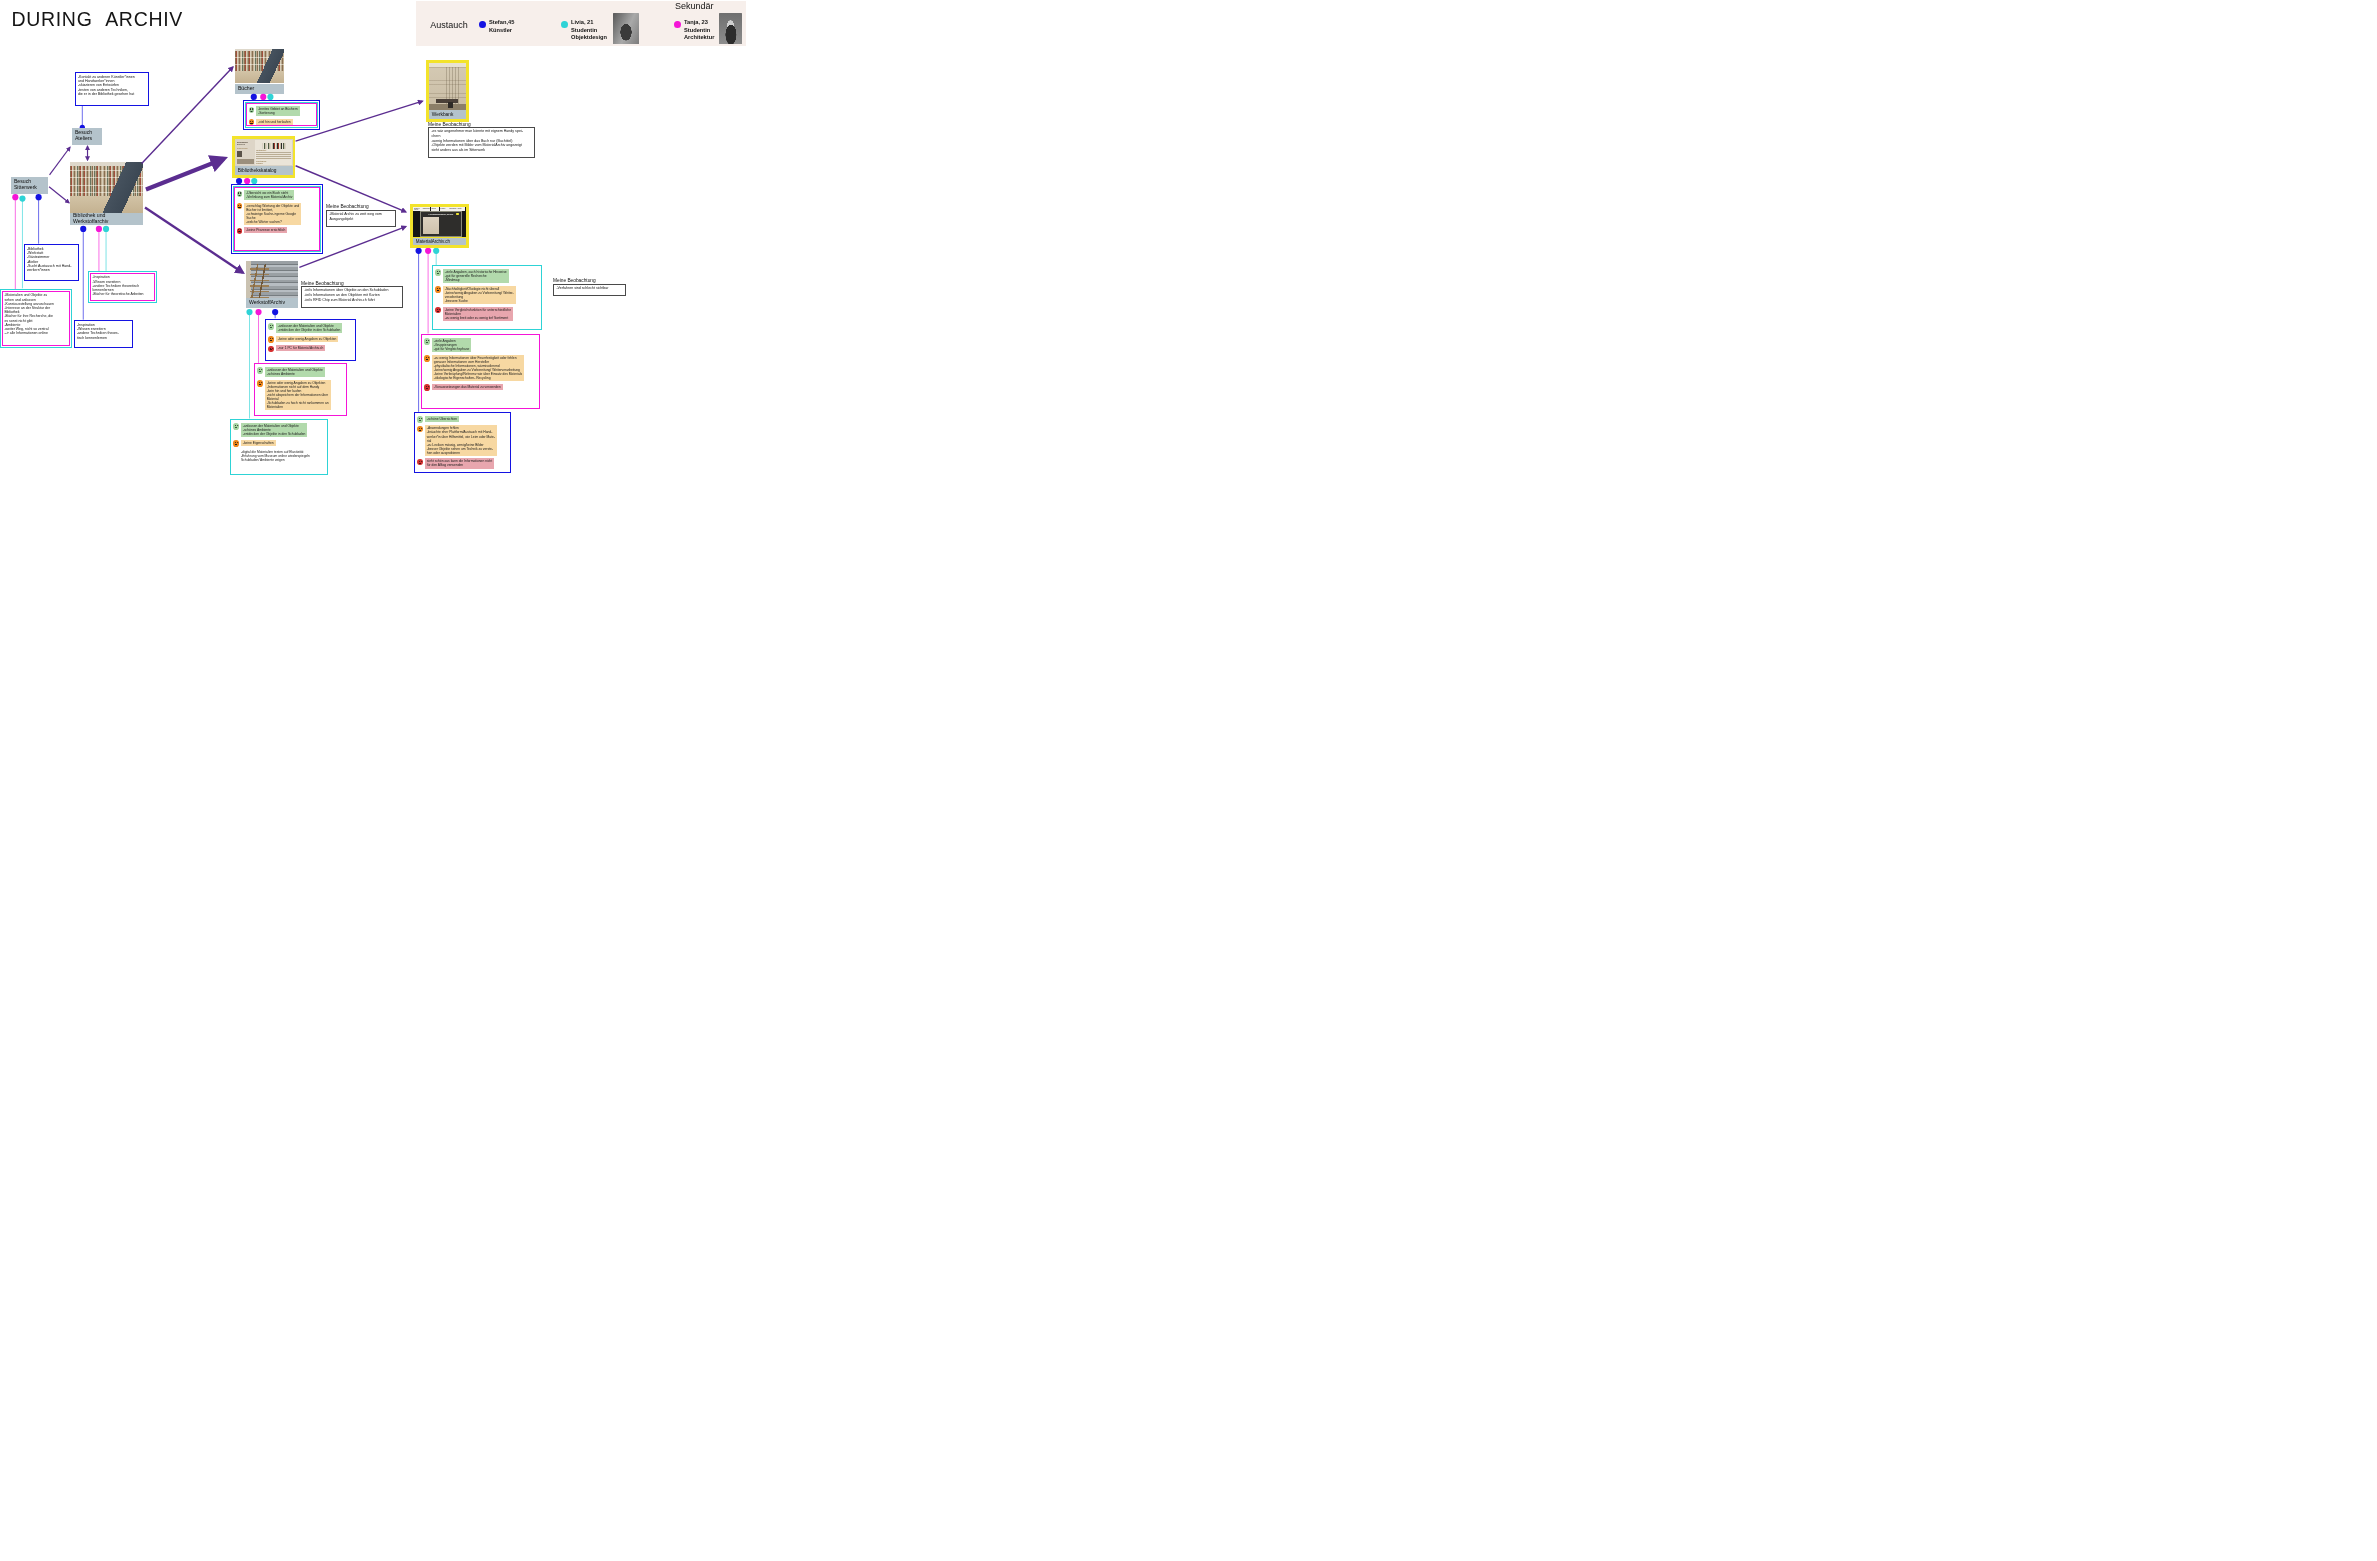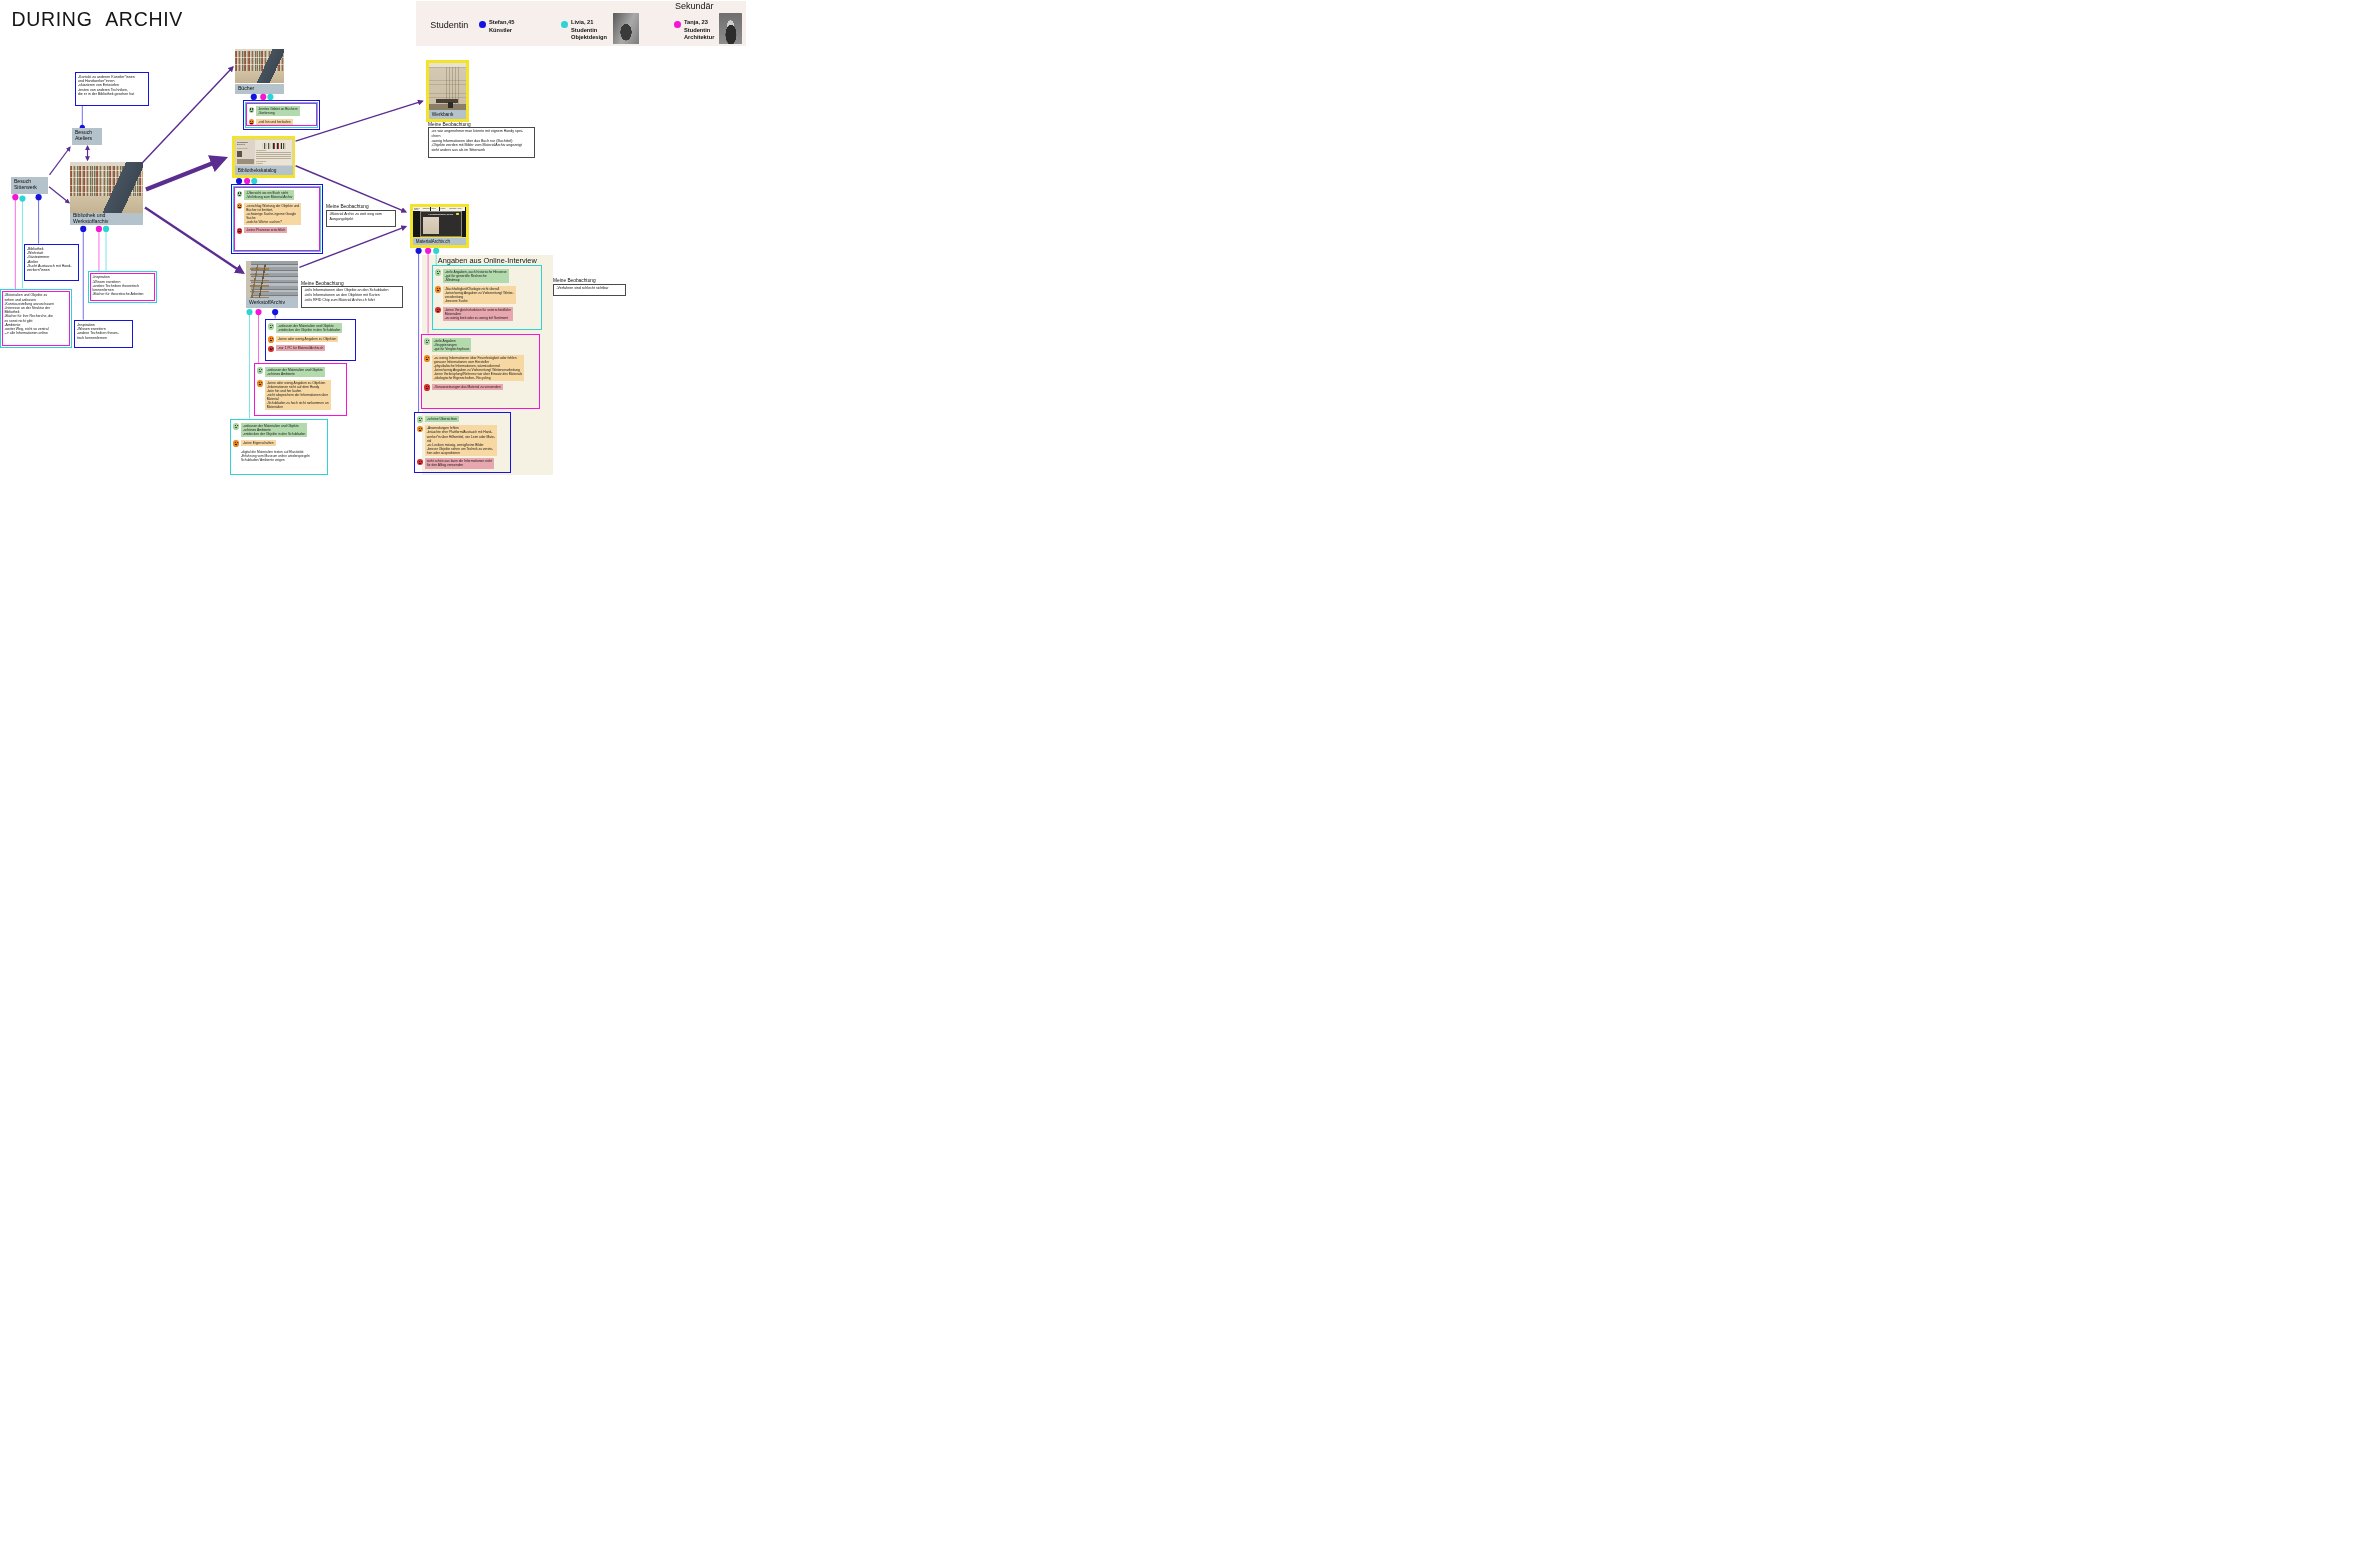--- a/index.html
+++ b/index.html
@@ -100,21 +100,21 @@
   .lvl2{z-index:2}
 </style>
 </head>
 <body>
 
 <div id="canvas">
 
   <div class="abs big-title" style="left:11.4px;top:7.6px">DURING ARCHIV</div>
 
   <div class="abs personas-bar" style="left:416px;top:1.4px;width:330px;height:45px">
-    <div class="abs personas-heading" style="left:14.3px;top:19px">Studentin</div>
+    <div class="abs personas-heading" style="left:14.3px;top:19px">Austauch</div>
     <div class="abs sekundar" style="left:259px;top:0">Sekundär</div>
 
     <div class="abs p-dot" style="left:63px;top:20px;background:#1413e2"></div>
     <div class="abs" style="left:73px;top:18px">
       <div class="p-name">Stefan,45</div>
       <div class="p-name txt">Künstler</div>
     </div>
     <div class="abs p-photo photo-stefan" style="left:105px;top:11.4px;width:23px;height:31px"></div>
 
     <div class="abs p-dot" style="left:145px;top:20px;background:#2ed3d6"></div>
@@ -127,23 +127,20 @@
 
     <div class="abs p-dot" style="left:258px;top:20px;background:#f515d7"></div>
     <div class="abs" style="left:268px;top:18px">
       <div class="p-name">Tanja, 23</div>
       <div class="p-name txt">Studentin
 Architektur</div>
     </div>
     <div class="abs p-photo photo-tanja" style="left:303px;top:11.4px;width:23px;height:31px"></div>
   </div>
 
-  <div class="abs interview-panel" style="left:422px;top:255px;width:131px;height:221px">
-    <div class="abs interview-heading" style="left:4.8px;top:1px;width:121px">Angaben aus Online-Interview</div>
-  </div>
 
   <svg class="wires" width="746" height="475" viewBox="0 0 1568 1000">
     <defs>
       <marker id="ah" viewBox="0 0 10 10" refX="7.5" refY="5" markerWidth="4.2" markerHeight="4.2" orient="auto-start-reverse">
         <path d="M0,0 L10,5 L0,10 z" fill="#5b2d90"></path>
       </marker>
     </defs>
     <g stroke="#5b2d90" fill="none">
       <line x1="103" y1="368" x2="146" y2="310" stroke-width="2.5" marker-end="url(#ah)"></line>
       <line x1="183" y1="308" x2="183" y2="337" stroke-width="2.5" marker-start="url(#ah)" marker-end="url(#ah)"></line>

